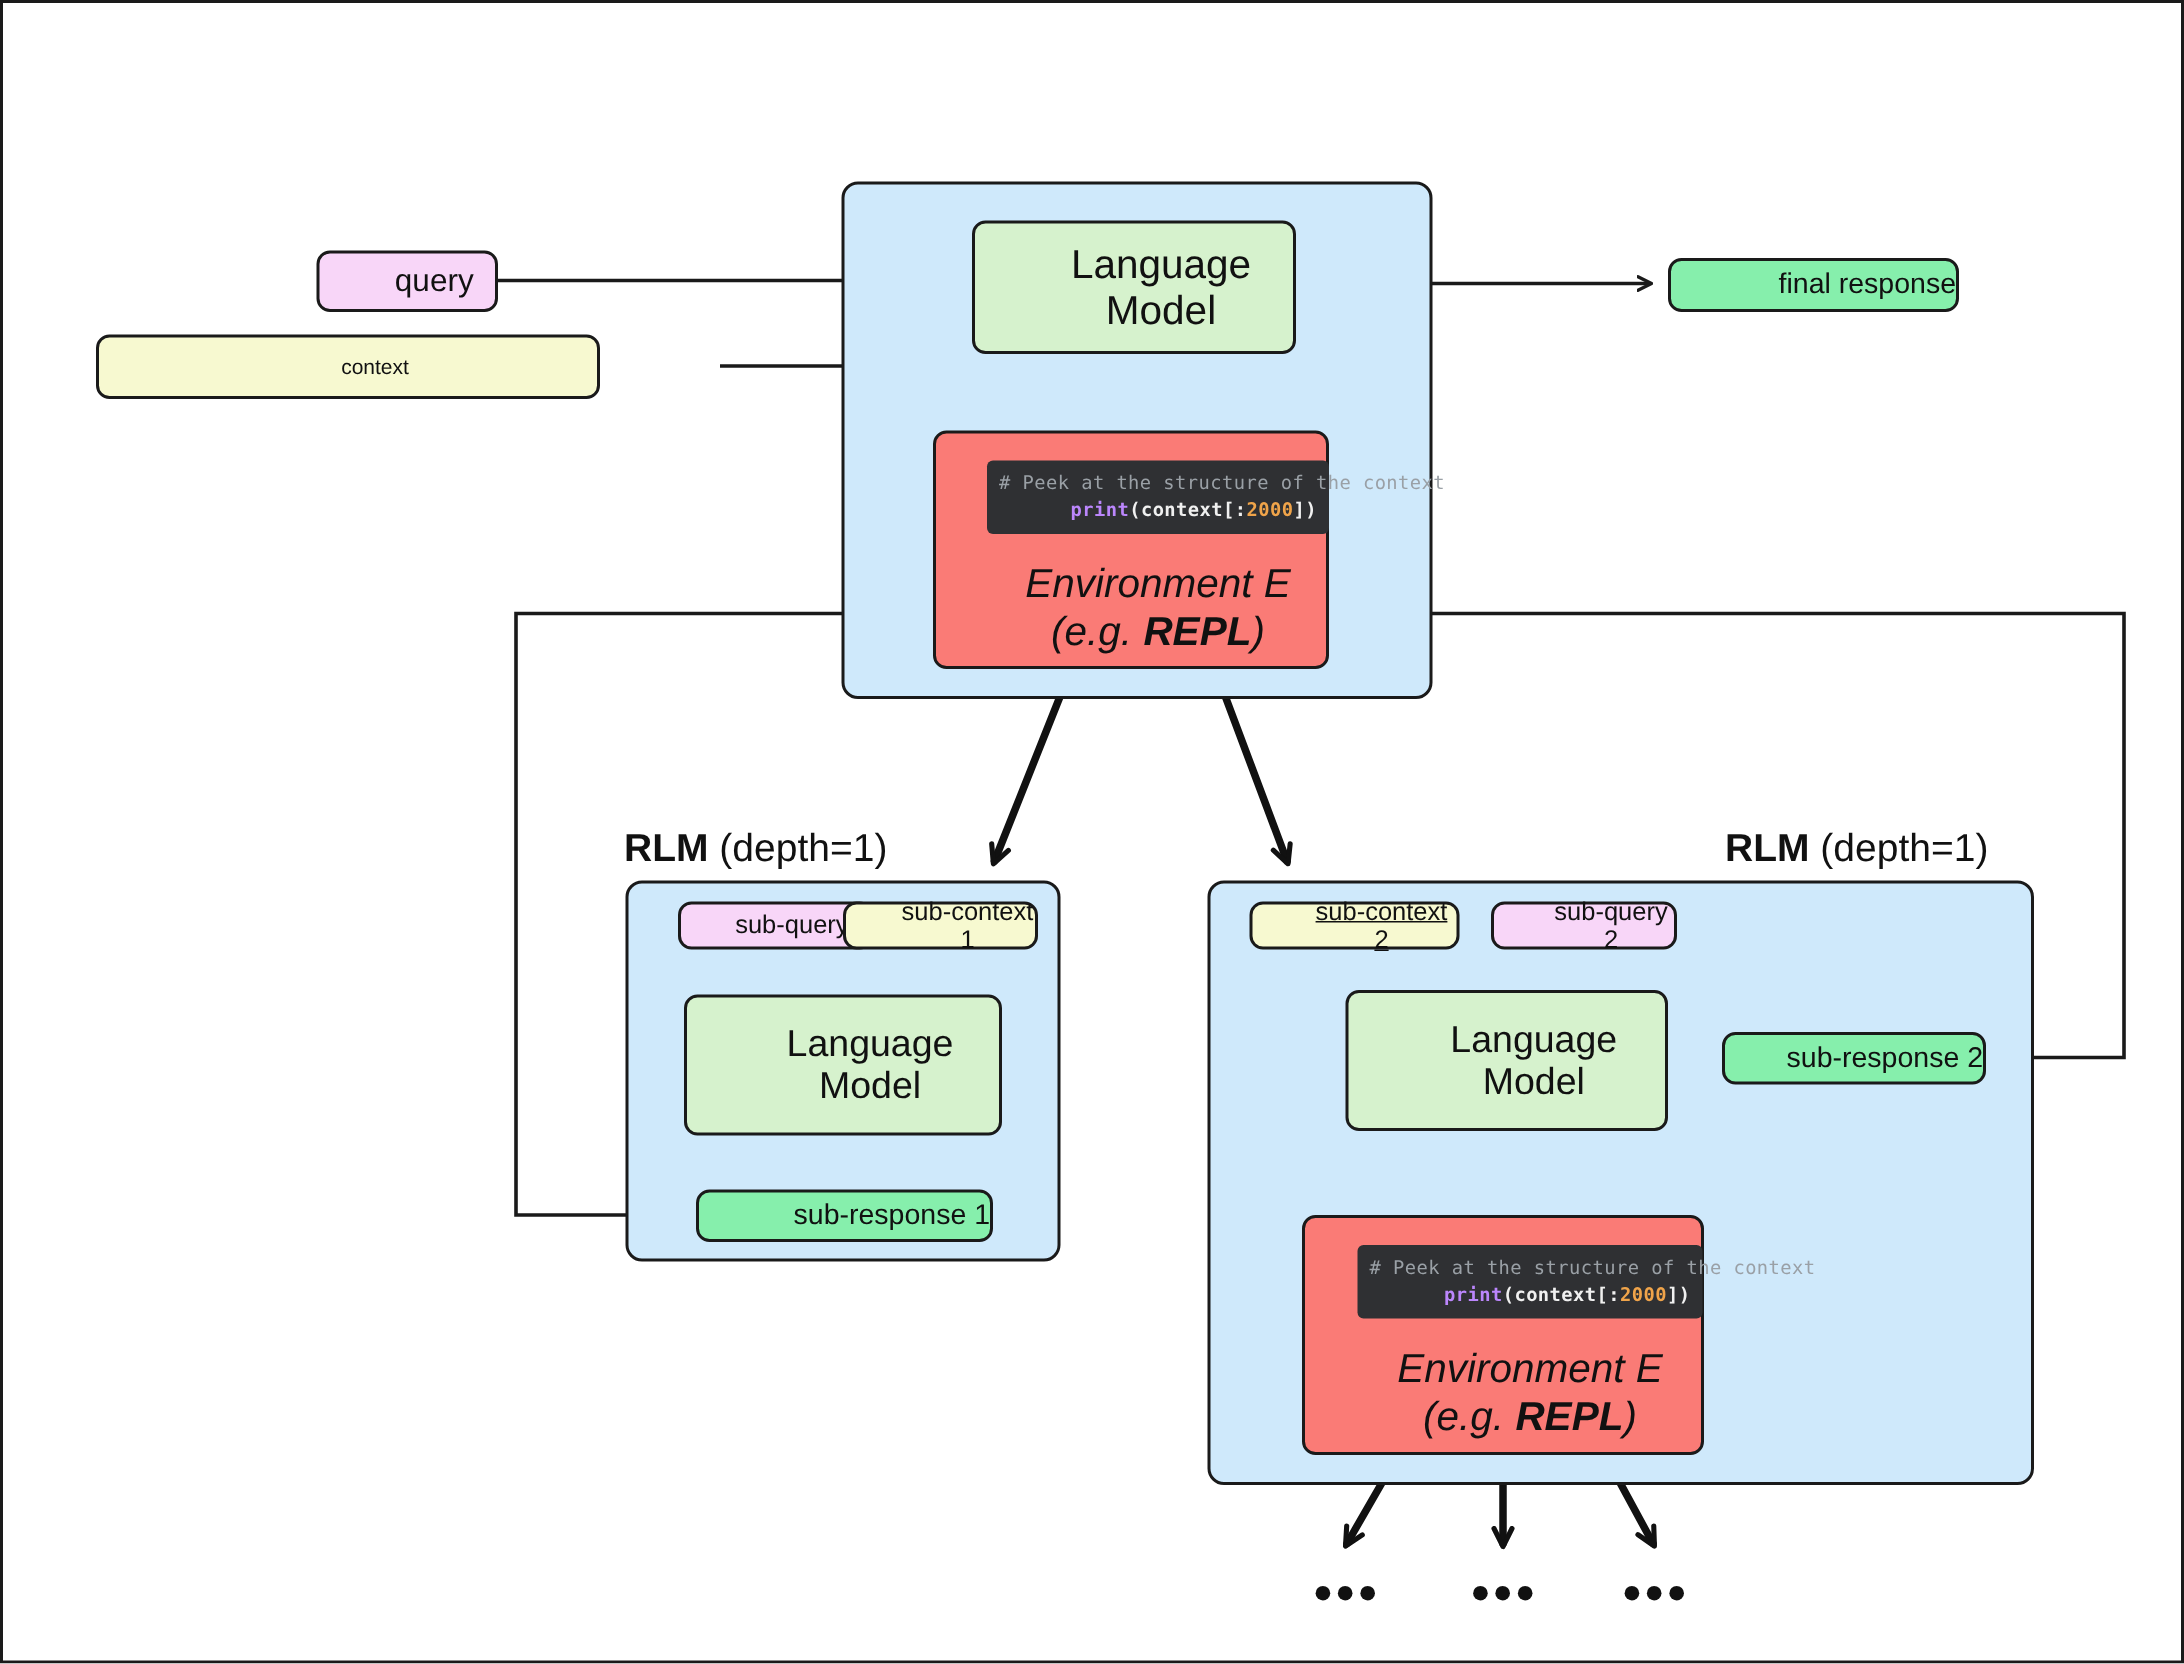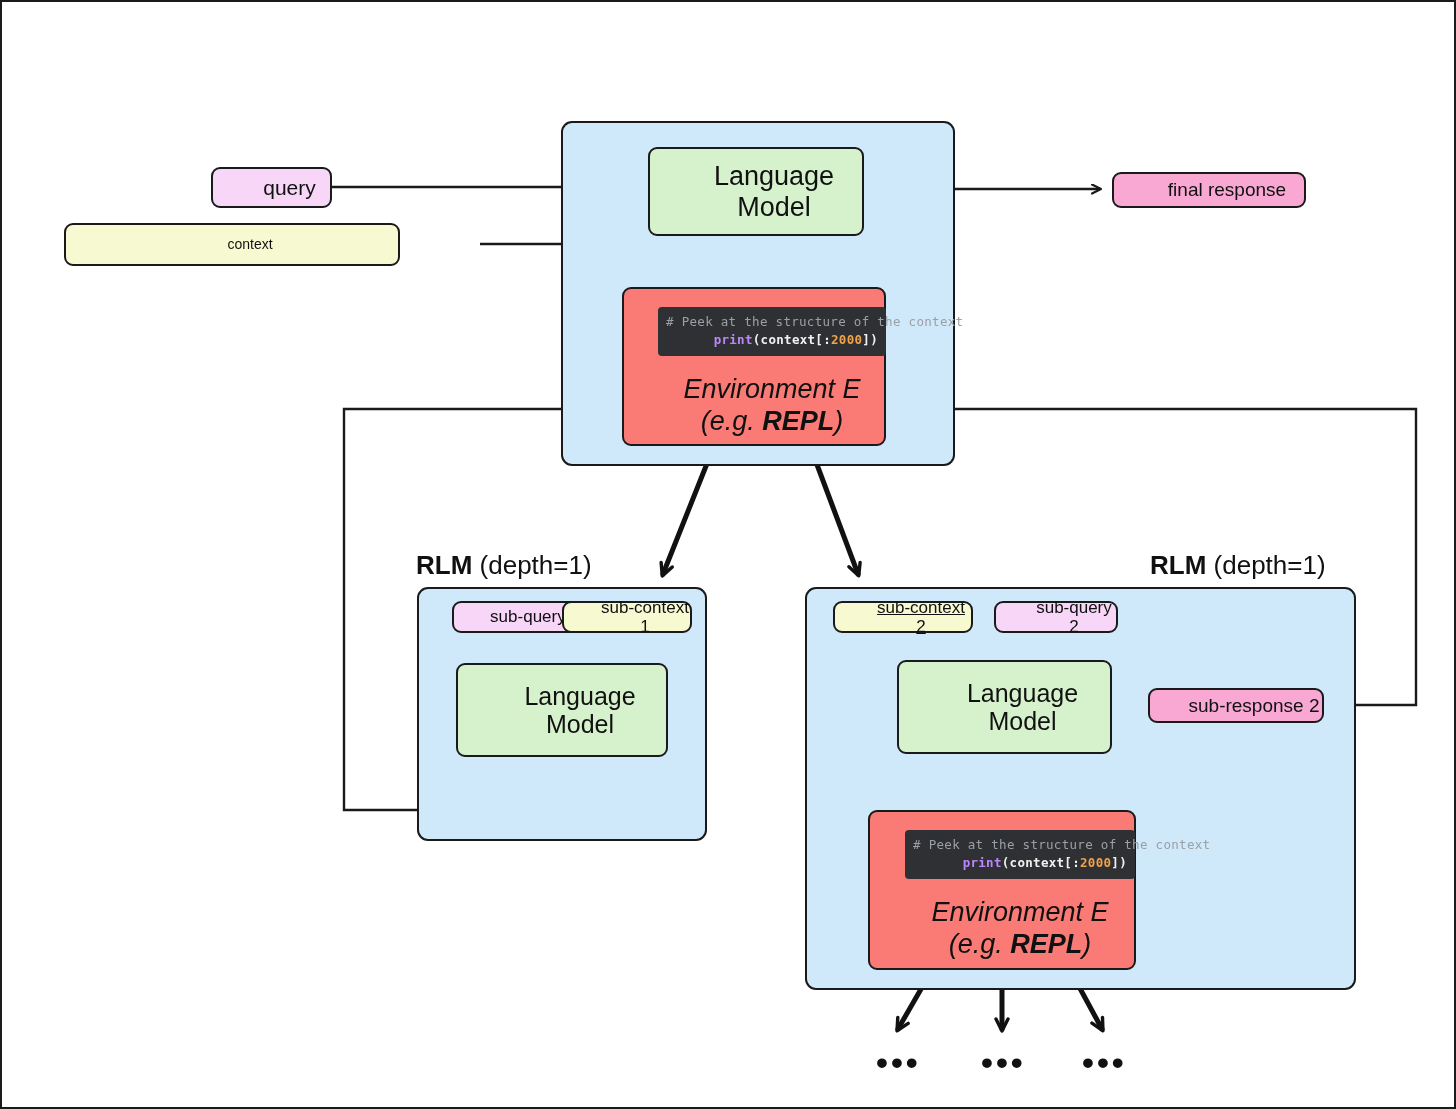--- a/index.html
+++ b/index.html
@@ -47,21 +47,21 @@
   }
   .grouplabel {
     position: absolute;
     font-size: 26px;
     color: #111111;
     white-space: nowrap;
   }
   .grouplabel b { font-weight: bold; }
   .pill-query   { background: #f8d6f8; }
   .pill-context { background: #f7f9d0; }
-  .pill-resp    { background: #f9a8d4; }
+  .pill-resp    { background: #86efac; align-items: flex-end; }
   .lm           { background: #d6f2cd; }
   .env          { background: #fa7b76; }
   .env-title {
     font-size: 27px;
     line-height: 1.22;
     font-style: italic;
   }
   .env-title b { font-weight: bold; }
   .code {
     background: #2f3033;
@@ -187,20 +187,23 @@
 
   <div class="node pill-context" style="left:560px; top:599px; width:130px; height:32px; font-size:17px;">
     <span>sub-context 1</span>
   </div>
 
   <div class="node lm" style="left:454px; top:661px; width:212px; height:94px; font-size:25px;">
     <span>Language</span>
     <span>Model</span>
   </div>
 
+  <div class="node pill-resp" style="left:462px; top:791px; width:198px; height:35px; font-size:19px;">
+    <span>sub-response 1</span>
+  </div>
 
   <div class="grouplabel" style="left:1148px; top:548px;">
     <b>RLM</b><span> (depth=1)</span>
   </div>
 
   <div class="panel" style="left:803px; top:585px; width:551px; height:403px;"></div>
 
   <div class="node pill-context" style="left:831px; top:599px; width:140px; height:32px; font-size:17px;text-decoration:underline;">
     <span>sub-context 2</span>
   </div>

